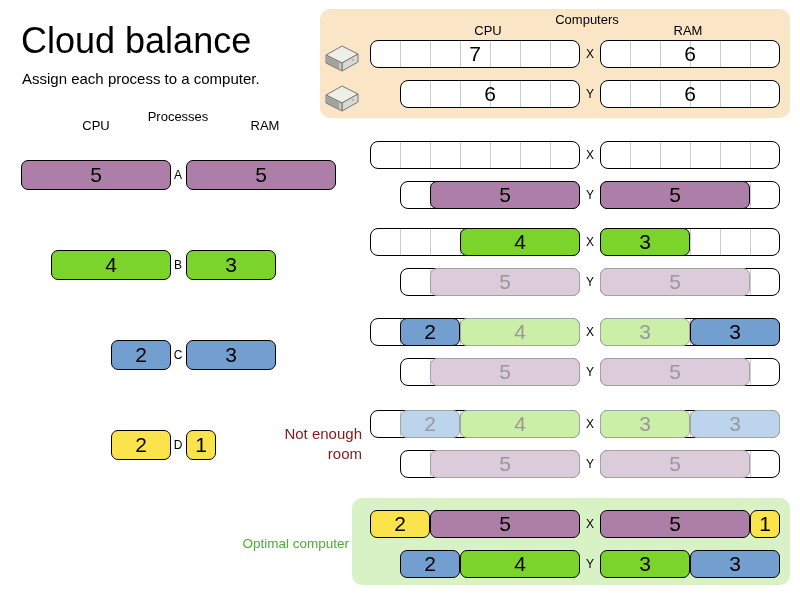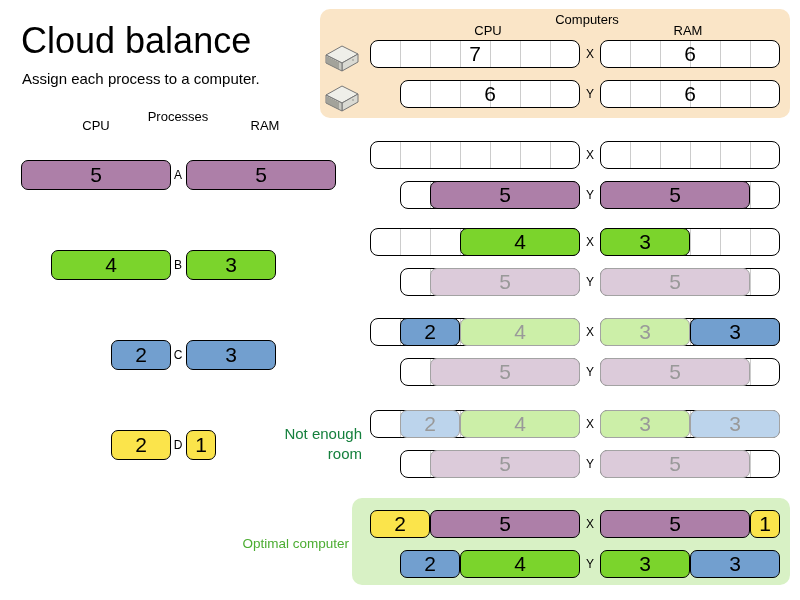--- a/index.html
+++ b/index.html
@@ -44,21 +44,21 @@
 
   <div class="hdr" style="left:178px; top:109px;">Processes</div>
   <div class="hdr" style="left:96px; top:118px;">CPU</div>
   <div class="hdr" style="left:265px; top:118px;">RAM</div>
 
   <div class="panel computers-panel" id="computers-panel" style="background: rgb(250, 229, 199);"></div>
   <div class="hdr" style="left:587px; top:12px;">Computers</div>
   <div class="hdr" style="left:488px; top:23px;">CPU</div>
   <div class="hdr" style="left:688px; top:23px;">RAM</div>
 
-  <div class="not-enough" style="color: #15803d;">
+  <div class="not-enough" style="color: #7f1d1d;">
     <div>Not enough</div>
     <div>room</div>
   </div>
 
   <div class="panel optimal-panel" id="optimal-panel" style="background: rgb(216, 241, 197);"></div>
   <div class="optimal-label" style="color: rgb(76, 173, 50);">Optimal computer</div>
 
 <div class="icon" style="left: 323px; top: 41px;"><svg width="38" height="32" viewBox="0 0 38 32" xmlns="http://www.w3.org/2000/svg">
         <polygon points="3,14 19,5 35,13 19,22" fill="#EFEFE9" stroke="#777" stroke-width="1"></polygon>
         <polygon points="19,22 35,13 35,21 19,30" fill="#DADAD3" stroke="#777" stroke-width="1"></polygon>

